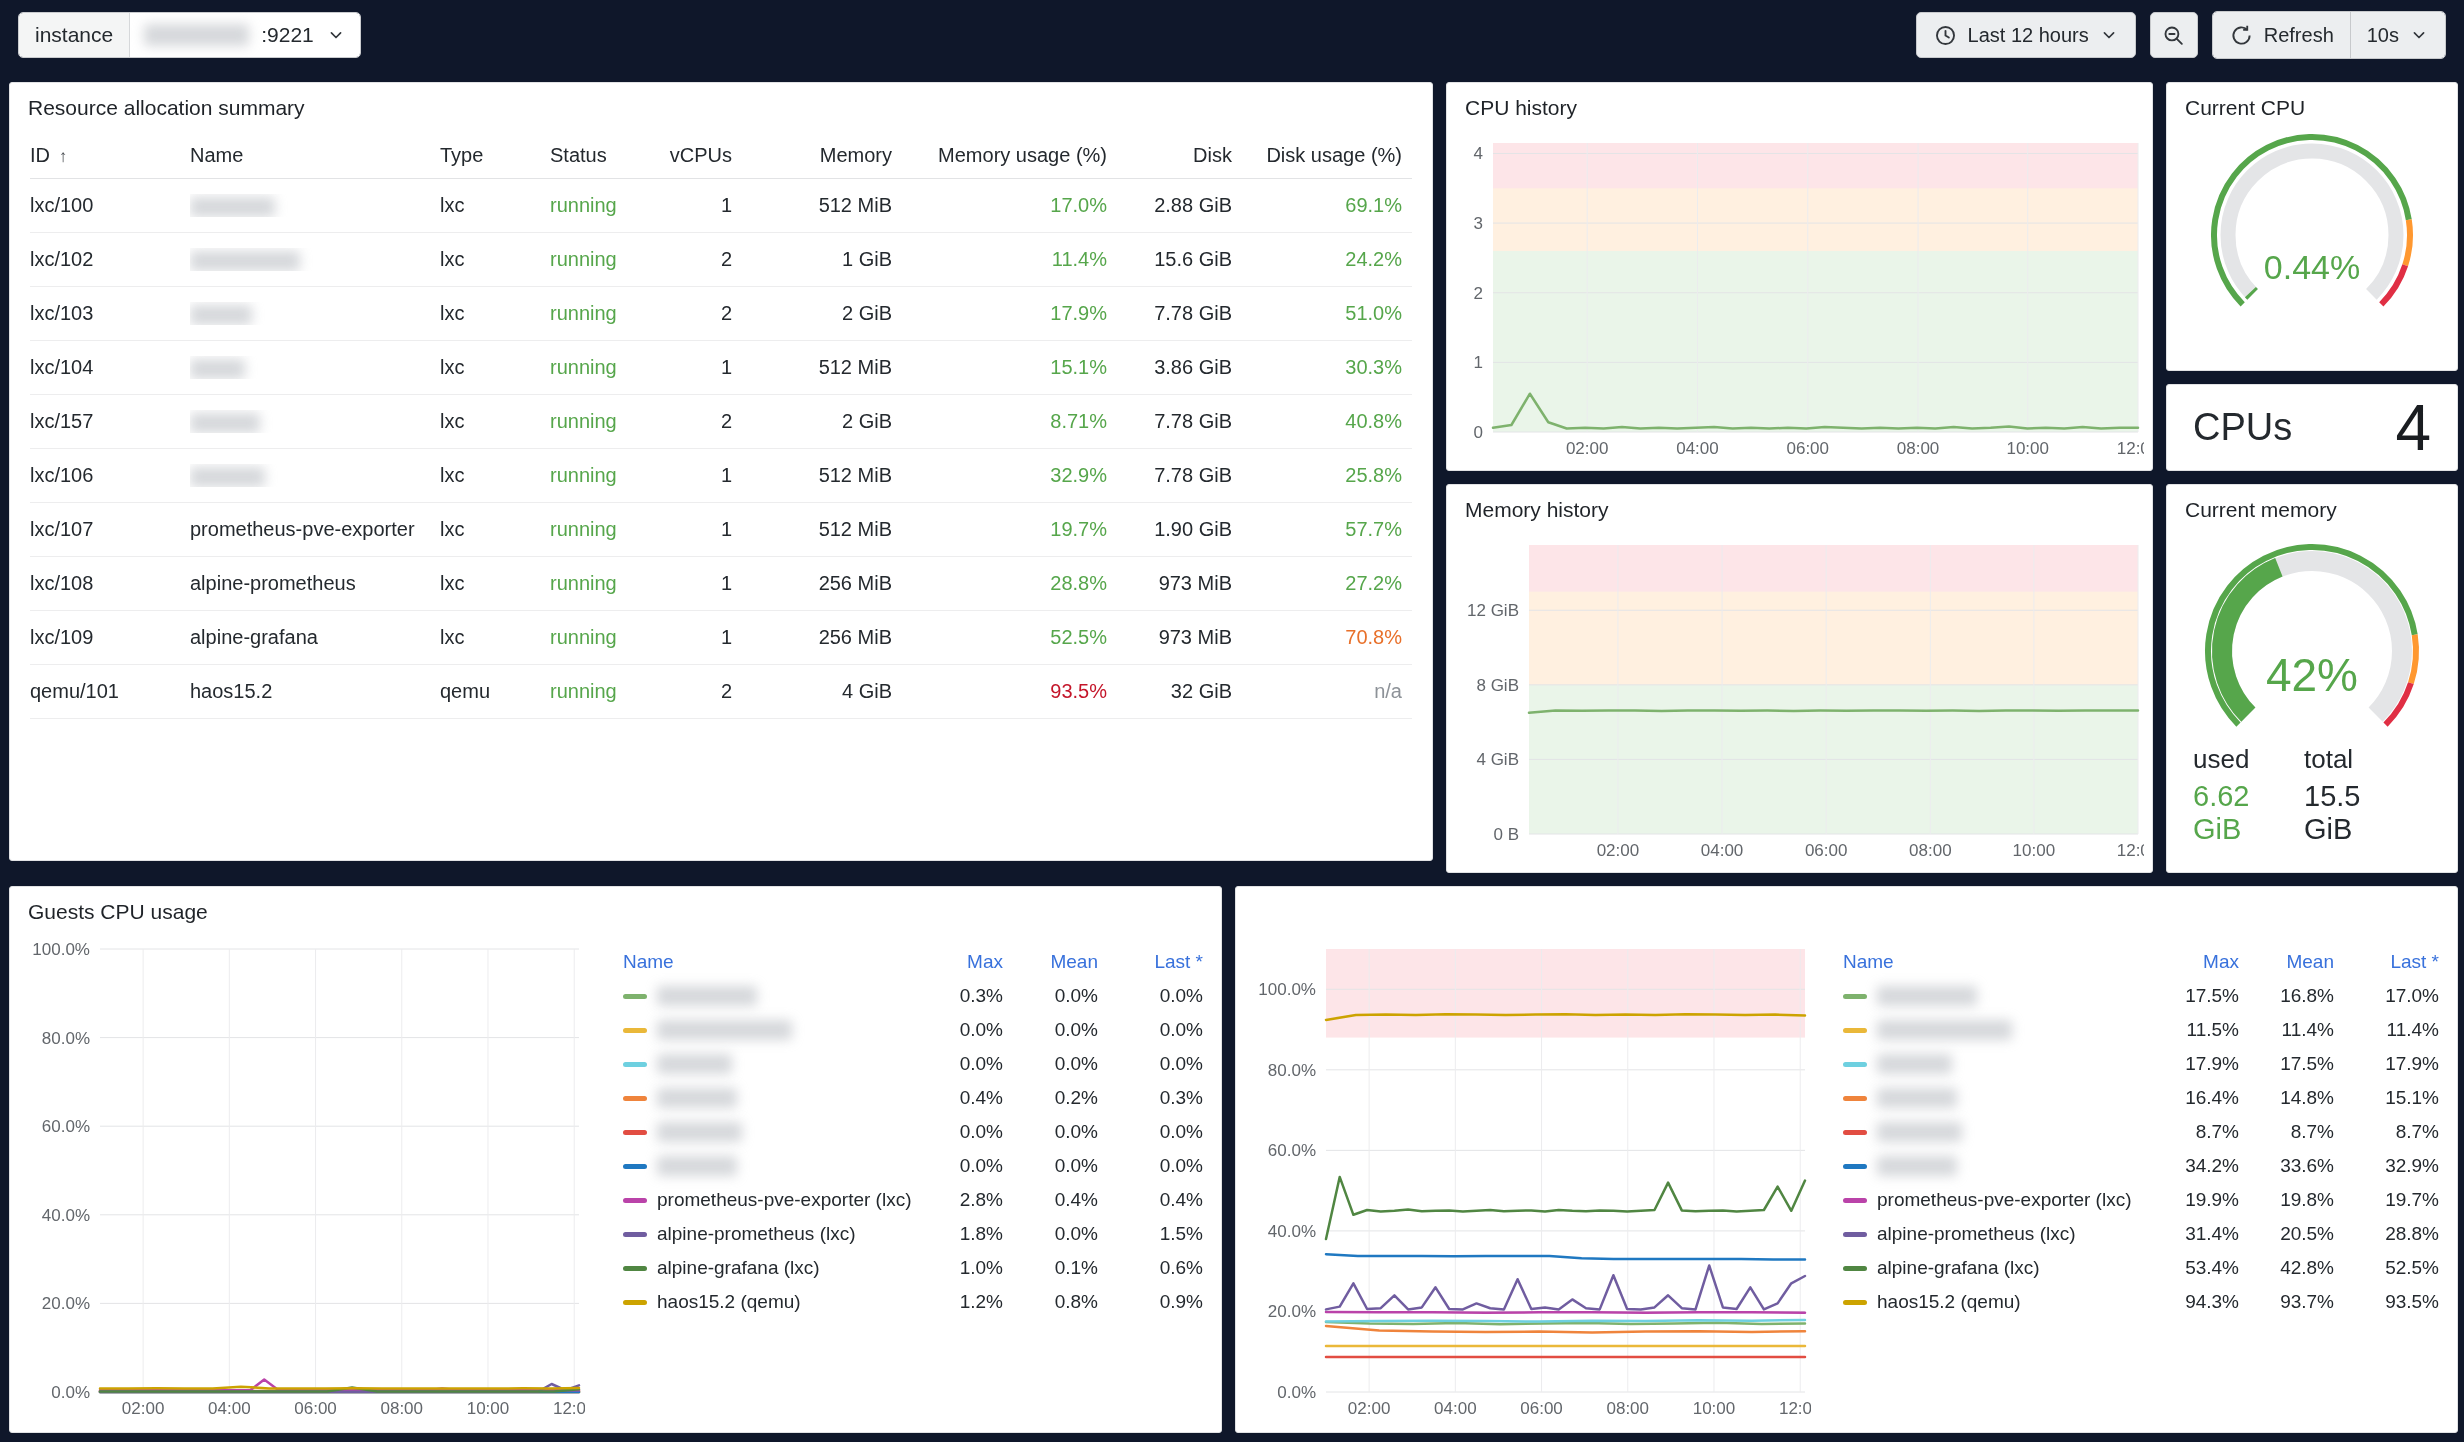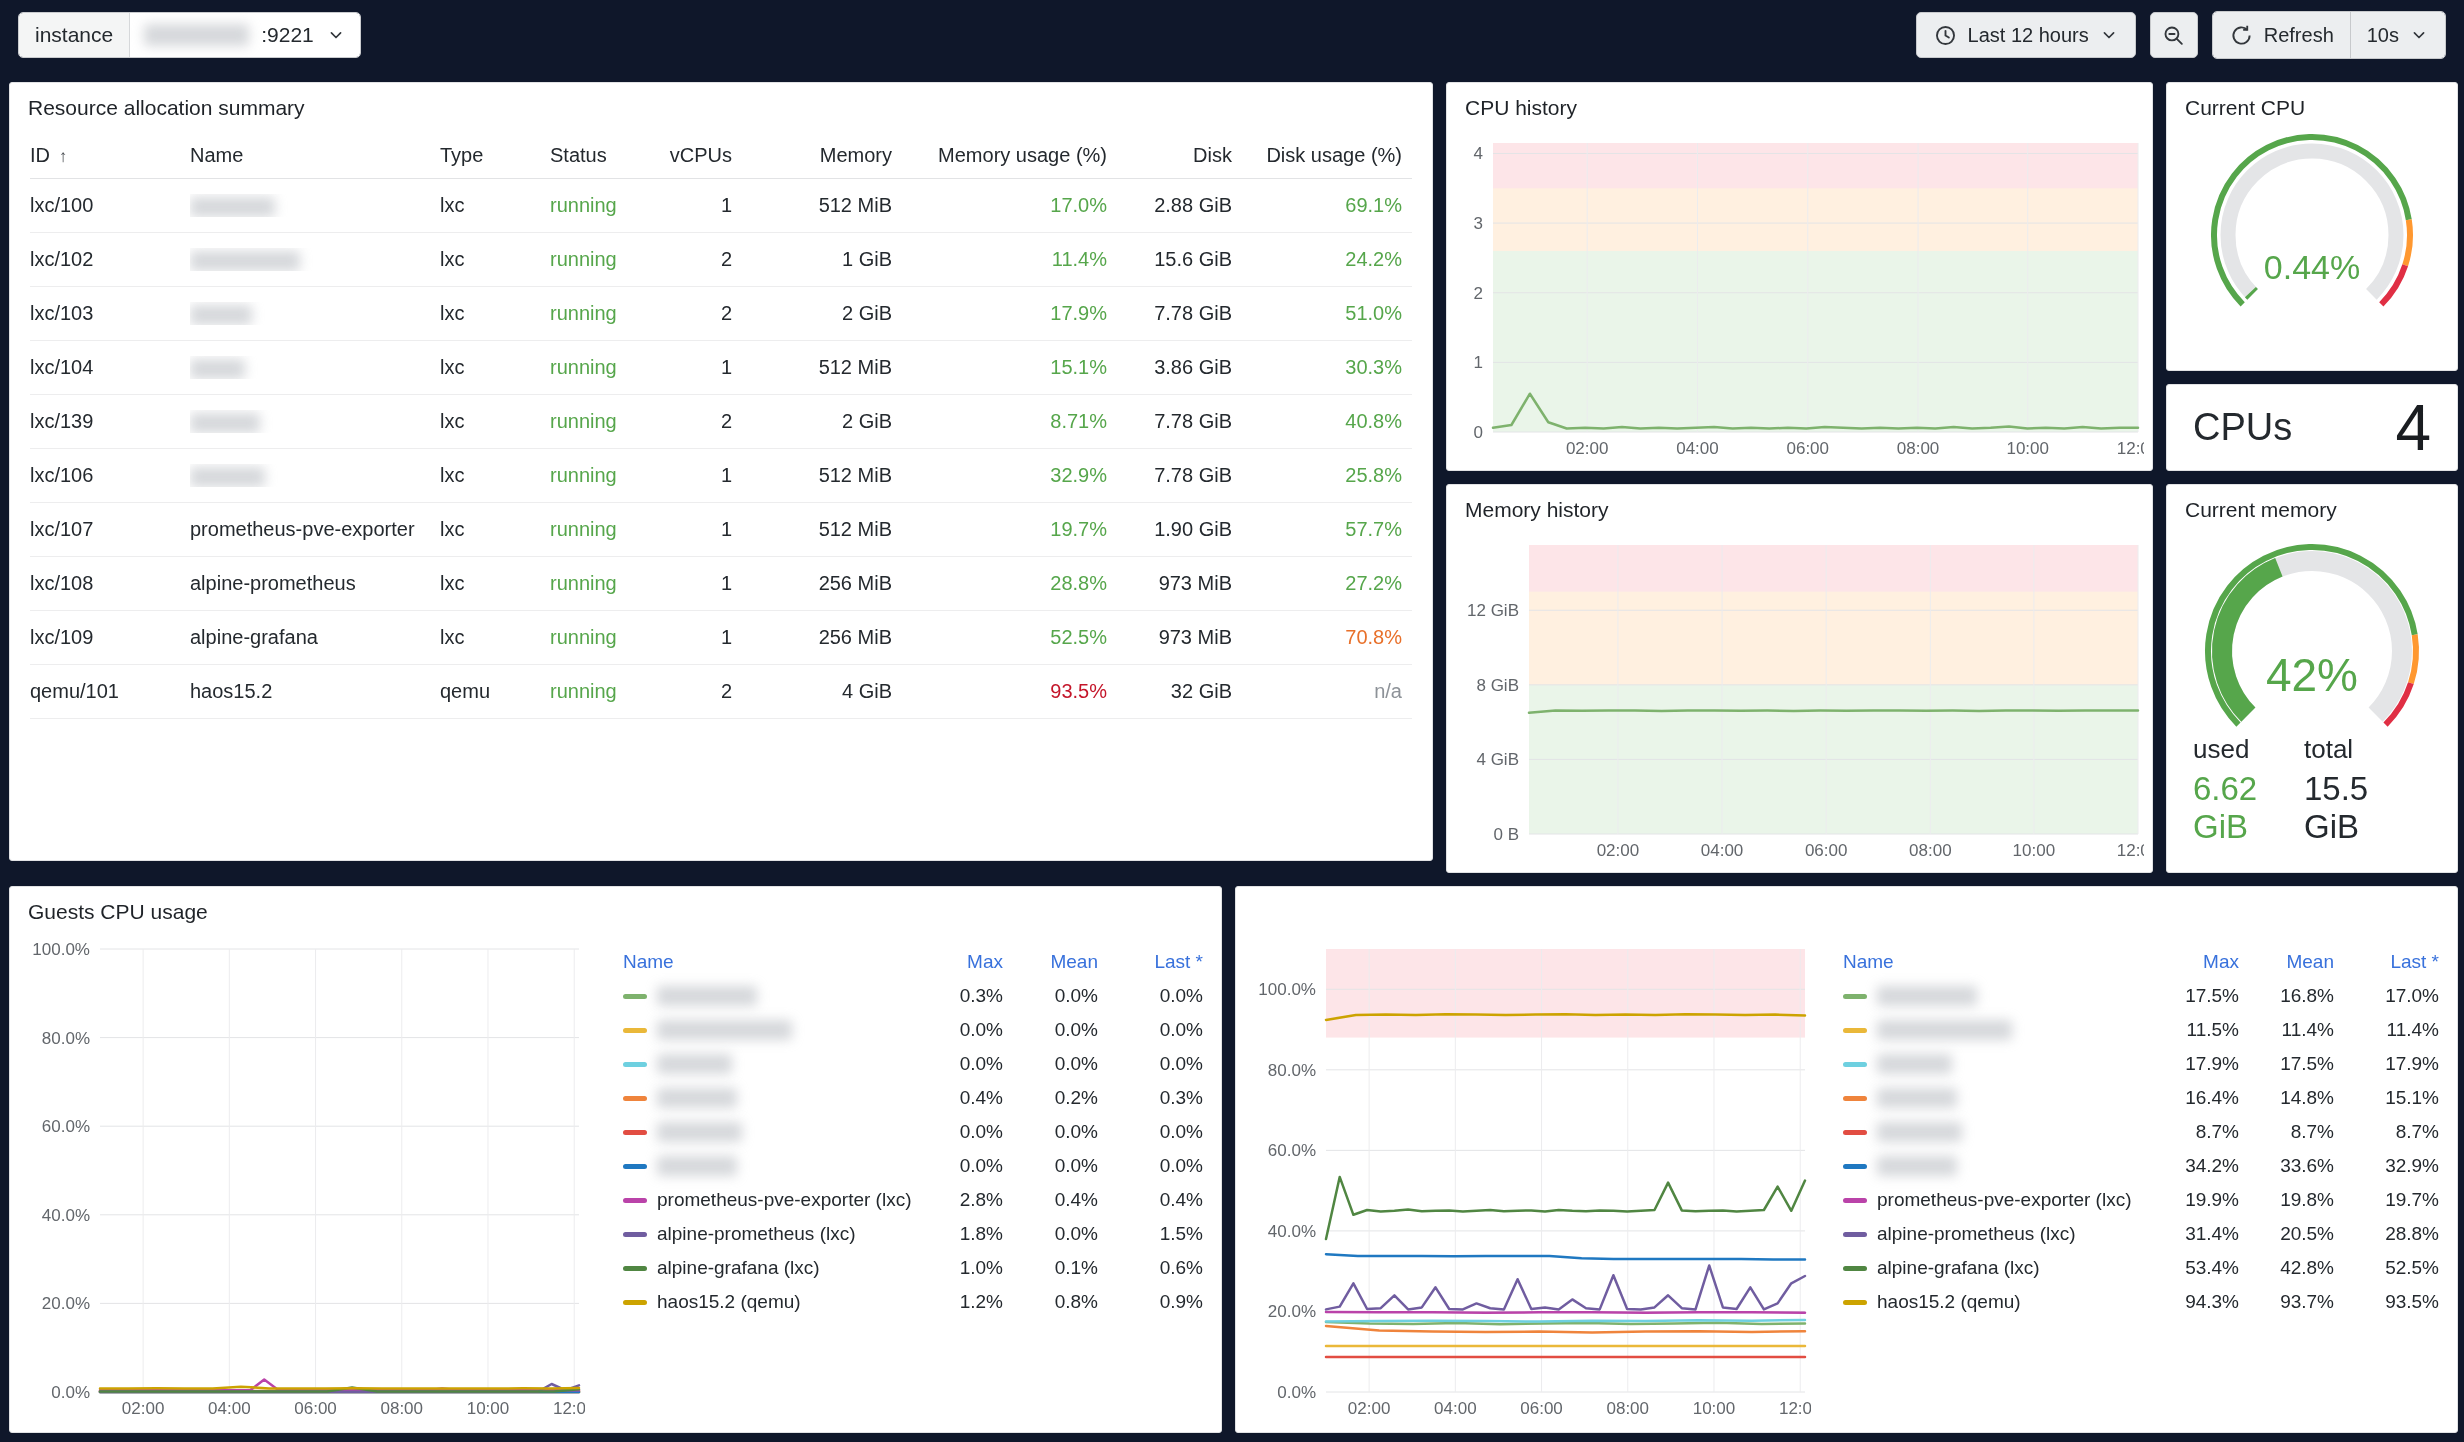--- a/index.html
+++ b/index.html
@@ -67,21 +67,21 @@
 
   
   .gauge-wrap{position:absolute;left:0;width:100%;display:flex;justify-content:center}
   #gauge-cpu{top:50px;height:205px}
   #gauge-memory{top:50px;height:225px}
   .cpus-row{display:flex;align-items:center;justify-content:space-between;height:100%;padding:0 26px}
   .cpus-label{font-size:38px;color:#24292e}
   .cpus-value{font-size:64px;font-weight:500;color:#1a1d21}
   .mem-stats{position:absolute;left:26px;right:42px;bottom:26px;display:flex;justify-content:space-between}
   .ms-label{font-size:26px;color:#24292e;margin-bottom:5px}
-  .ms-value{font-size:33px;color:#24292e}
+  .ms-value{font-size:29px;color:#24292e}
 </style>
 </head>
 <body>
 
 <div class="page">
 
   <header class="topbar">
     <div class="var-control">
       <span class="var-label">instance</span>
       <span class="var-value">
@@ -180,21 +180,21 @@
           <div class="rt-cell" style="width: 250px;"><span class="redacted" style="width: 55px;"></span></div>
           <div class="rt-cell" style="width: 110px;">lxc</div>
           <div class="rt-cell" style="width: 96px; color: rgb(86, 166, 75);">running</div>
           <div class="rt-cell num" style="width: 92px;">1</div>
           <div class="rt-cell num" style="width: 160px;">512 MiB</div>
           <div class="rt-cell num" style="width: 215px; color: rgb(86, 166, 75);">15.1%</div>
           <div class="rt-cell num" style="width: 125px;">3.86 GiB</div>
           <div class="rt-cell num" style="width: 170px; color: rgb(86, 166, 75);">30.3%</div>
         </div>
         <div class="rt-row">
-          <div class="rt-cell" style="width: 160px;">lxc/139</div>
+          <div class="rt-cell" style="width: 160px;">lxc/157</div>
           <div class="rt-cell" style="width: 250px;"><span class="redacted" style="width: 70px;"></span></div>
           <div class="rt-cell" style="width: 110px;">lxc</div>
           <div class="rt-cell" style="width: 96px; color: rgb(86, 166, 75);">running</div>
           <div class="rt-cell num" style="width: 92px;">2</div>
           <div class="rt-cell num" style="width: 160px;">2 GiB</div>
           <div class="rt-cell num" style="width: 215px; color: rgb(86, 166, 75);">8.71%</div>
           <div class="rt-cell num" style="width: 125px;">7.78 GiB</div>
           <div class="rt-cell num" style="width: 170px; color: rgb(86, 166, 75);">40.8%</div>
         </div>
         <div class="rt-row">

